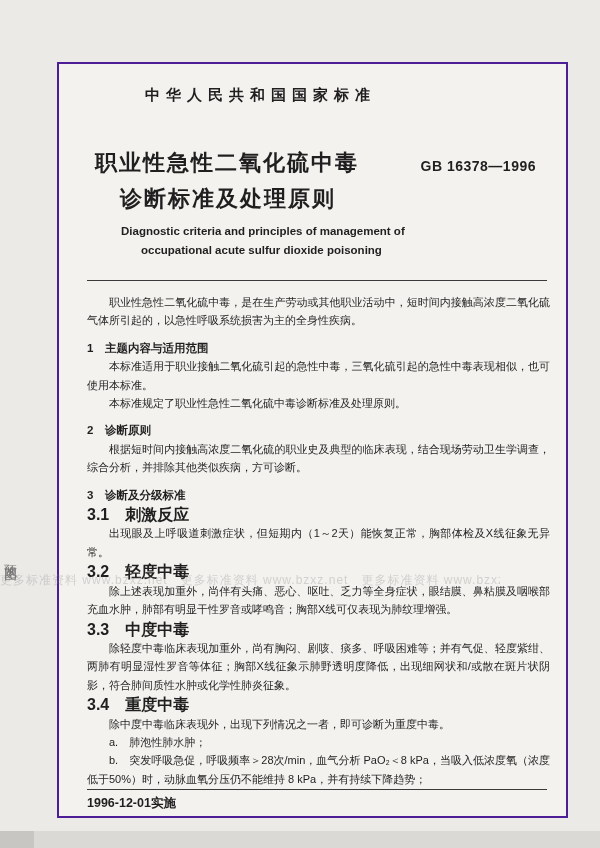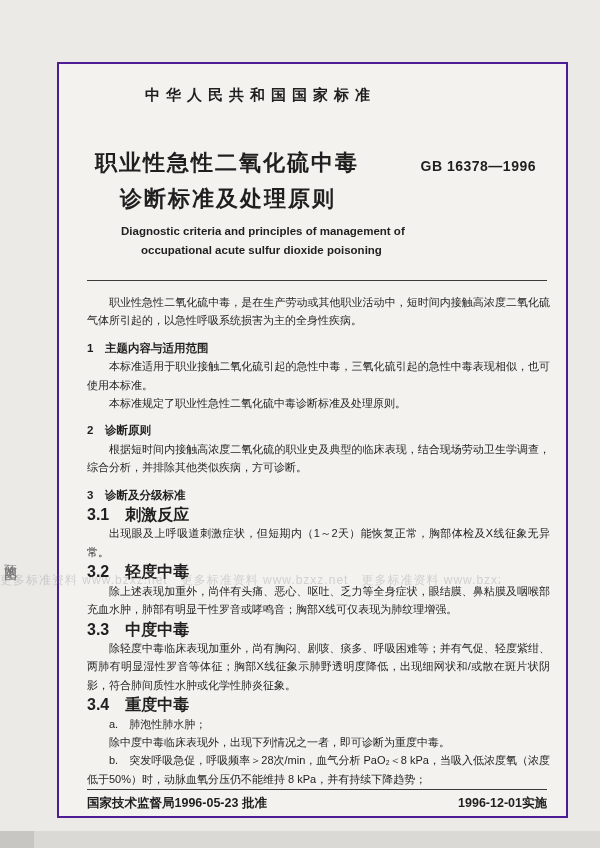--- a/index.html
+++ b/index.html
@@ -179,31 +179,30 @@
       <div class="sub">3.1　刺激反应</div>
       <p>出现眼及上呼吸道刺激症状，但短期内（1～2天）能恢复正常，胸部体检及X线征象无异常。</p>
 
       <div class="sub">3.2　轻度中毒</div>
       <p>除上述表现加重外，尚伴有头痛、恶心、呕吐、乏力等全身症状，眼结膜、鼻粘膜及咽喉部充血水肿，肺部有明显干性罗音或哮鸣音；胸部X线可仅表现为肺纹理增强。</p>
 
       <div class="sub">3.3　中度中毒</div>
       <p>除轻度中毒临床表现加重外，尚有胸闷、剧咳、痰多、呼吸困难等；并有气促、轻度紫绀、两肺有明显湿性罗音等体征；胸部X线征象示肺野透明度降低，出现细网状和/或散在斑片状阴影，符合肺间质性水肿或化学性肺炎征象。</p>
 
       <div class="sub">3.4　重度中毒</div>
+      <p>除中度中毒临床表现外，出现下列情况之一者，即可诊断为重度中毒。</p>
       <p>a.　肺泡性肺水肿；</p>
-      <p>除中度中毒临床表现外，出现下列情况之一者，即可诊断为重度中毒。</p>
       <p>b.　突发呼吸急促，呼吸频率＞28次/min，血气分析 PaO₂＜8 kPa，当吸入低浓度氧（浓度低于50%）时，动脉血氧分压仍不能维持 8 kPa，并有持续下降趋势；</p>
       <p>c.　较重程度气胸、纵隔气肿等并发症；</p>
       <p>d.　窒息或昏迷。</p>
     </div>
 
     <div class="footer-area">
       <div class="footer-rule"></div>
       <div class="footer-text">
-        <span>国家技术监督局1996-05-23 批准</span>
         <span>1996-12-01实施</span>
       </div>
     </div>
 
   </div>
 
   <div class="wm-band">更多标准资料 www.bzxz.net　更多标准资料 www.bzxz.net　更多标准资料 www.bzxz.net</div>
   <div class="wm-side">预览图</div>
 
   <div class="bottom-strip">

